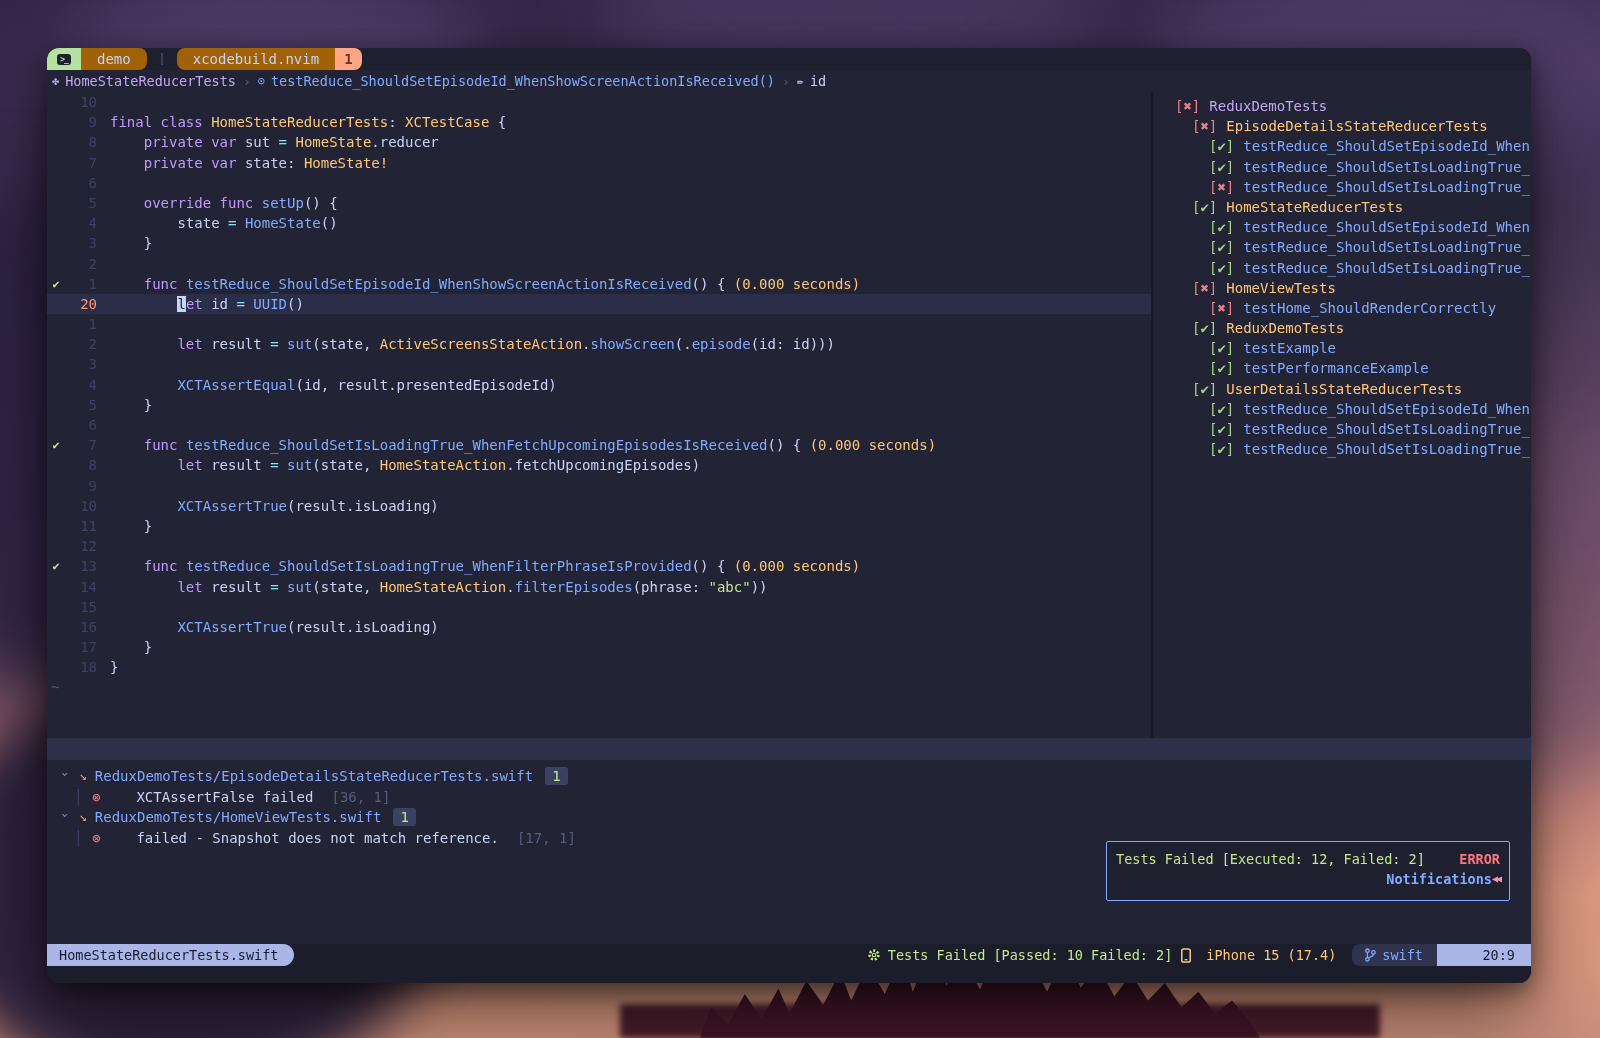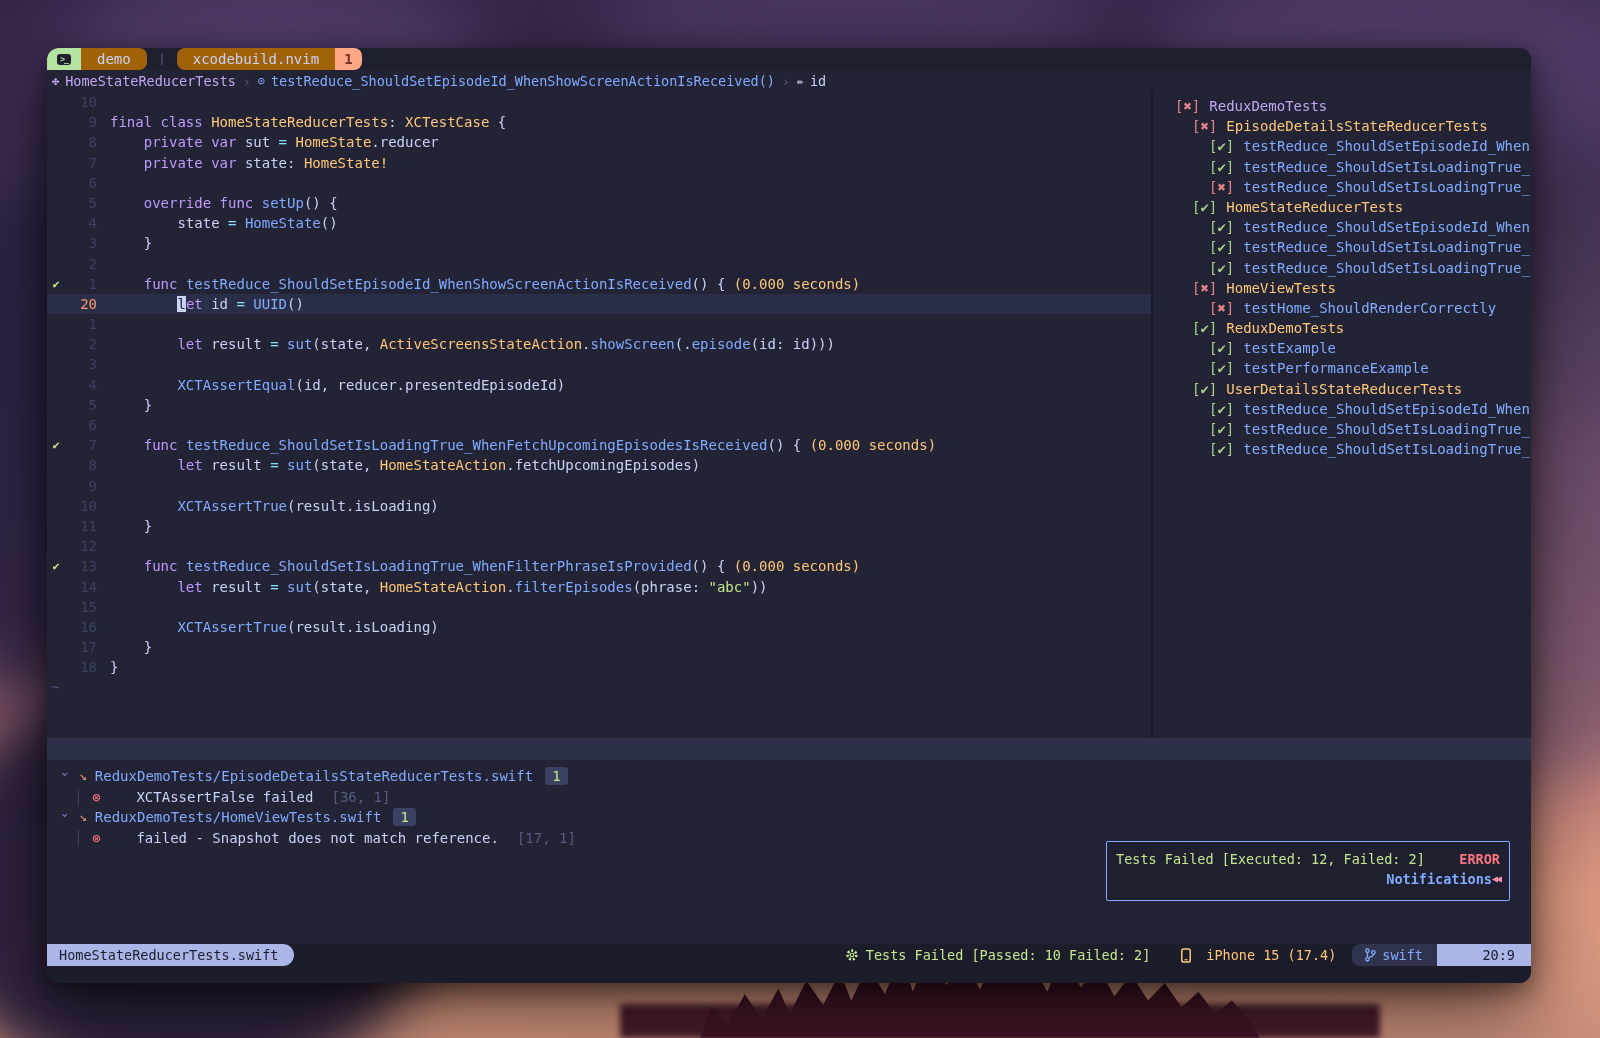--- a/index.html
+++ b/index.html
@@ -89,21 +89,21 @@
   .notif-title { color:#c3e88d; }
   .notif-level { color:#ff757f; font-weight:bold; }
   .notif-l2 { display:flex; justify-content:flex-end; height:20px; line-height:20px; }
   .notif-foot { color:#82aaff; font-weight:bold; }
   .notif-hist { color:#ff8fab; font-size:10px; letter-spacing:-2px; font-weight:bold; }
 
   
   .statusline { flex:0 0 22px; background:#1b1d2b; display:flex; align-items:stretch; font-size:13.5px; }
   .sl-file { background:#aab5e8; color:#1b1d2b; padding:0 16px 0 12px; border-radius:0 11px 11px 0; display:flex; align-items:center; font-weight:500; }
   .sl-spacer { flex:1; }
-  .sl-tests { color:#c3e88d; display:flex; align-items:center; gap:7px; margin-right:30px; }
+  .sl-tests { color:#c3e88d; display:flex; align-items:center; gap:7px; margin-right:8px; }
   .sl-device { color:#ffc777; display:flex; align-items:center; gap:14px; margin-right:16px; }
   .sl-branch { background:#2f334d; color:#82aaff; display:flex; align-items:center; gap:6px; padding:0 14px 0 12px; border-radius:8px 0 0 8px; }
   .sl-pos { background:#aab5e8; color:#1b1d2b; width:94px; display:flex; align-items:center; justify-content:flex-end; padding-right:16px; font-weight:500; }
   .cmdline { flex:0 0 17px; background:#1b1d2b; }
   svg { display:block; }
 </style>
 </head>
 <body>
 
 <div class="wall">
@@ -160,21 +160,21 @@
           <div class="code-row"><span class="sign"></span><span class="lnum">6</span><span class="ltext"></span></div>
           <div class="code-row"><span class="sign"></span><span class="lnum">5</span><span class="ltext"><span class="tok-fg">    </span><span class="tok-kw">override func </span><span class="tok-fn">setUp</span><span class="tok-fg">() {</span></span></div>
           <div class="code-row"><span class="sign"></span><span class="lnum">4</span><span class="ltext"><span class="tok-fg">        state </span><span class="tok-op">= </span><span class="tok-fn">HomeState</span><span class="tok-fg">()</span></span></div>
           <div class="code-row"><span class="sign"></span><span class="lnum">3</span><span class="ltext"><span class="tok-fg">    }</span></span></div>
           <div class="code-row"><span class="sign"></span><span class="lnum">2</span><span class="ltext"></span></div>
           <div class="code-row"><span class="sign">✔</span><span class="lnum">1</span><span class="ltext"><span class="tok-fg">    </span><span class="tok-kw">func </span><span class="tok-fn">testReduce_ShouldSetEpisodeId_WhenShowScreenActionIsReceived</span><span class="tok-fg">() { </span><span class="tok-virt">(0.000 seconds)</span></span></div>
           <div class="code-row cursorline"><span class="sign"></span><span class="lnum lnum-cur">20</span><span class="ltext"><span class="tok-fg">        </span><span class="tok-cursor">l</span><span class="tok-kw">et </span><span class="tok-fg">id </span><span class="tok-op">= </span><span class="tok-fn">UUID</span><span class="tok-fg">()</span></span></div>
           <div class="code-row"><span class="sign"></span><span class="lnum">1</span><span class="ltext"></span></div>
           <div class="code-row"><span class="sign"></span><span class="lnum">2</span><span class="ltext"><span class="tok-fg">        </span><span class="tok-kw">let </span><span class="tok-fg">result </span><span class="tok-op">= </span><span class="tok-fn">sut</span><span class="tok-fg">(state, </span><span class="tok-type">ActiveScreensStateAction</span><span class="tok-fg">.</span><span class="tok-fn">showScreen</span><span class="tok-fg">(.</span><span class="tok-fn">episode</span><span class="tok-fg">(id: id)))</span></span></div>
           <div class="code-row"><span class="sign"></span><span class="lnum">3</span><span class="ltext"></span></div>
-          <div class="code-row"><span class="sign"></span><span class="lnum">4</span><span class="ltext"><span class="tok-fg">        </span><span class="tok-fn">XCTAssertEqual</span><span class="tok-fg">(id, reducer.presentedEpisodeId)</span></span></div>
+          <div class="code-row"><span class="sign"></span><span class="lnum">4</span><span class="ltext"><span class="tok-fg">        </span><span class="tok-fn">XCTAssertEqual</span><span class="tok-fg">(id, result.presentedEpisodeId)</span></span></div>
           <div class="code-row"><span class="sign"></span><span class="lnum">5</span><span class="ltext"><span class="tok-fg">    }</span></span></div>
           <div class="code-row"><span class="sign"></span><span class="lnum">6</span><span class="ltext"></span></div>
           <div class="code-row"><span class="sign">✔</span><span class="lnum">7</span><span class="ltext"><span class="tok-fg">    </span><span class="tok-kw">func </span><span class="tok-fn">testReduce_ShouldSetIsLoadingTrue_WhenFetchUpcomingEpisodesIsReceived</span><span class="tok-fg">() { </span><span class="tok-virt">(0.000 seconds)</span></span></div>
           <div class="code-row"><span class="sign"></span><span class="lnum">8</span><span class="ltext"><span class="tok-fg">        </span><span class="tok-kw">let </span><span class="tok-fg">result </span><span class="tok-op">= </span><span class="tok-fn">sut</span><span class="tok-fg">(state, </span><span class="tok-type">HomeStateAction</span><span class="tok-fg">.fetchUpcomingEpisodes)</span></span></div>
           <div class="code-row"><span class="sign"></span><span class="lnum">9</span><span class="ltext"></span></div>
           <div class="code-row"><span class="sign"></span><span class="lnum">10</span><span class="ltext"><span class="tok-fg">        </span><span class="tok-fn">XCTAssertTrue</span><span class="tok-fg">(result.isLoading)</span></span></div>
           <div class="code-row"><span class="sign"></span><span class="lnum">11</span><span class="ltext"><span class="tok-fg">    }</span></span></div>
           <div class="code-row"><span class="sign"></span><span class="lnum">12</span><span class="ltext"></span></div>
           <div class="code-row"><span class="sign">✔</span><span class="lnum">13</span><span class="ltext"><span class="tok-fg">    </span><span class="tok-kw">func </span><span class="tok-fn">testReduce_ShouldSetIsLoadingTrue_WhenFilterPhraseIsProvided</span><span class="tok-fg">() { </span><span class="tok-virt">(0.000 seconds)</span></span></div>
           <div class="code-row"><span class="sign"></span><span class="lnum">14</span><span class="ltext"><span class="tok-fg">        </span><span class="tok-kw">let </span><span class="tok-fg">result </span><span class="tok-op">= </span><span class="tok-fn">sut</span><span class="tok-fg">(state, </span><span class="tok-type">HomeStateAction</span><span class="tok-fg">.</span><span class="tok-fn">filterEpisodes</span><span class="tok-fg">(phrase: </span><span class="tok-str">"abc"</span><span class="tok-fg">))</span></span></div>

